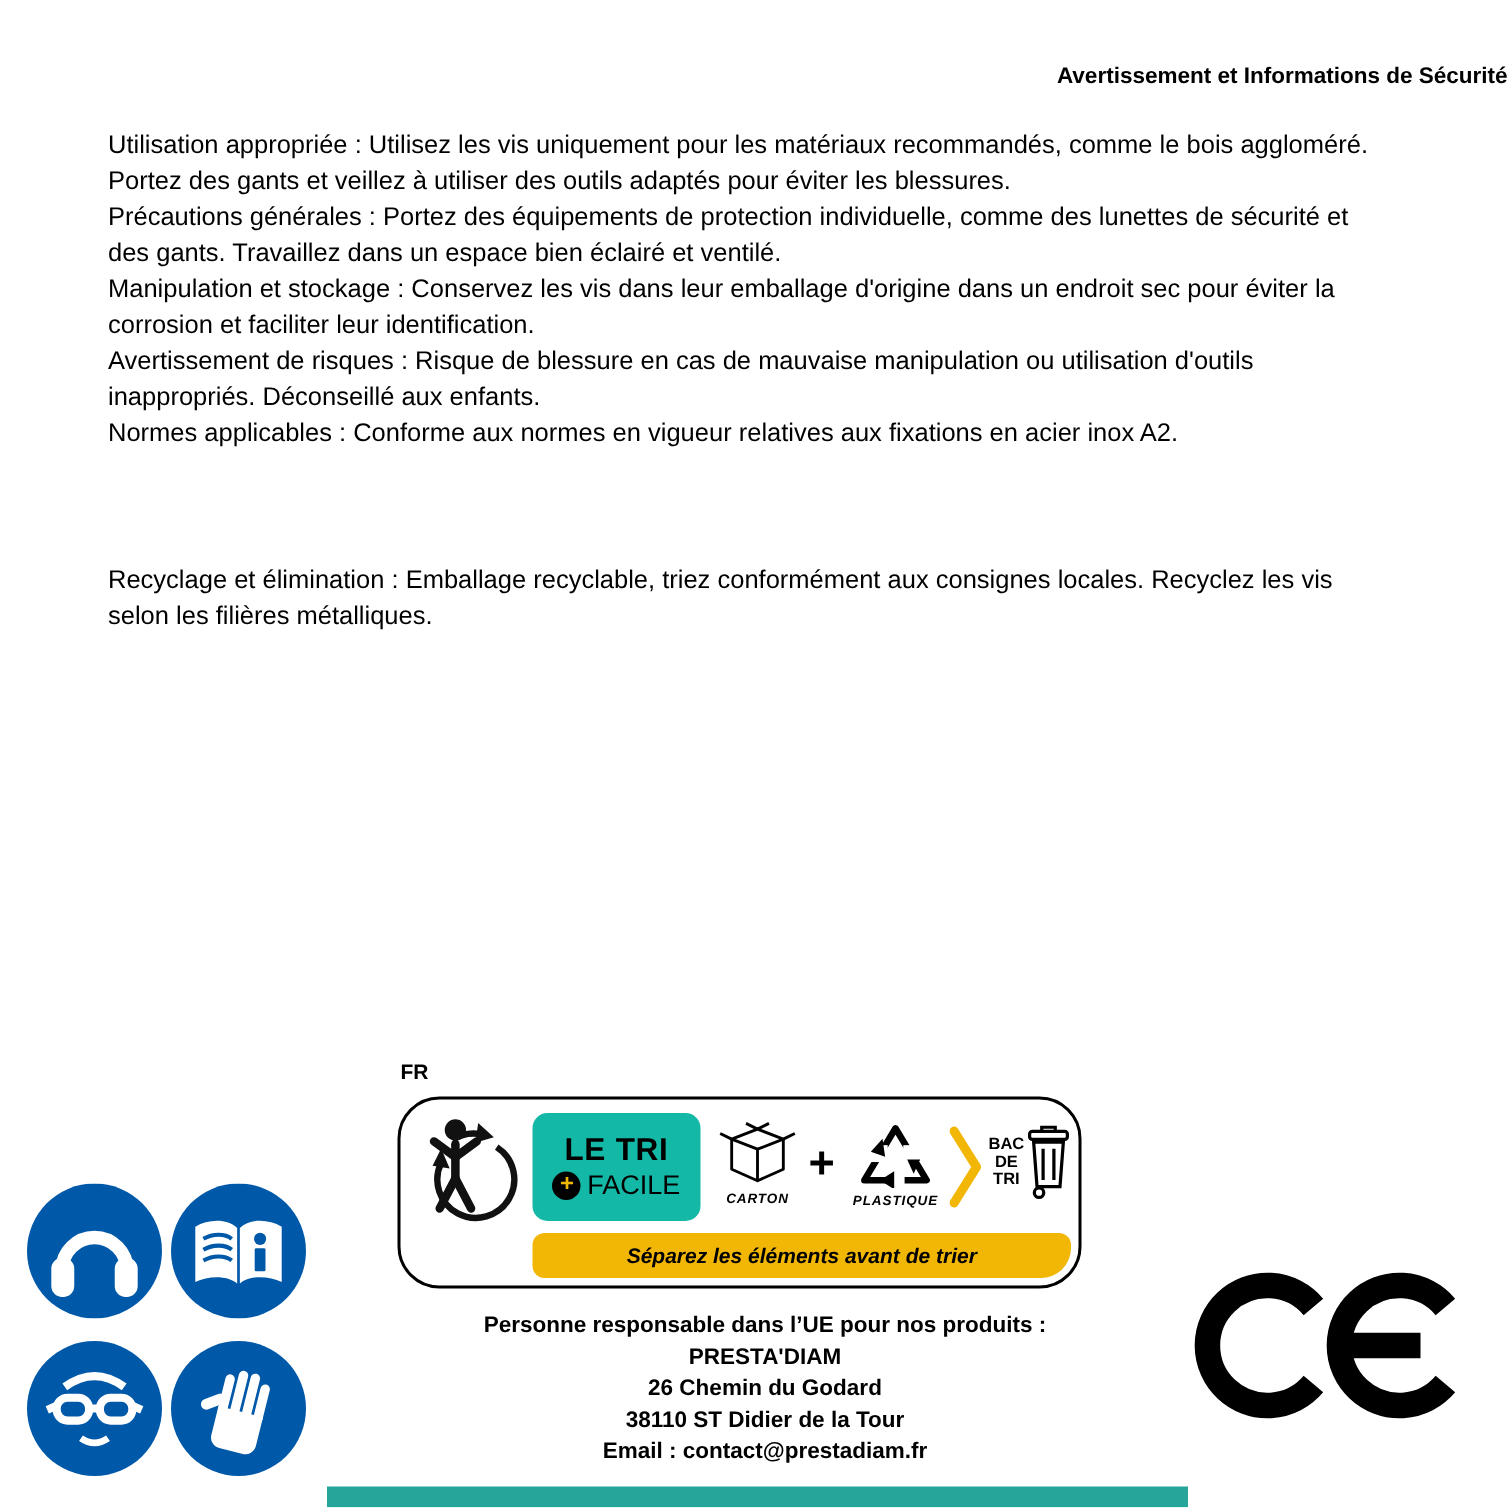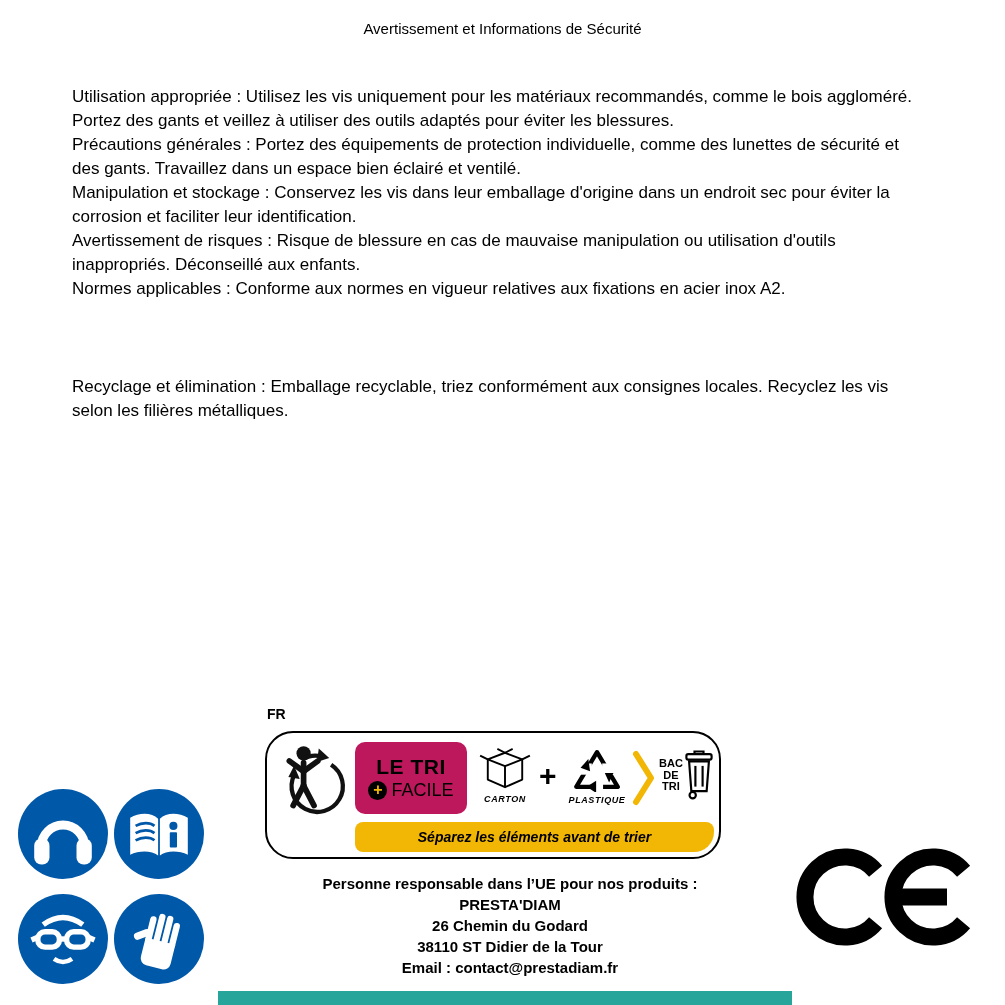--- a/index.html
+++ b/index.html
@@ -1,36 +1,36 @@
 <!DOCTYPE html>
 <html><head>
 <meta charset="utf-8">
 <style>
   html,body{margin:0;padding:0;background:#fff;}
   .page{position:relative;width:1005px;height:1005px;background:#ffffff;overflow:hidden;
         font-family:"Liberation Sans",sans-serif;color:#000;}
 
-  .title{position:absolute;top:20px;left:0;width:100%;text-align:center;
-         font-size:15px;font-weight:normal;}
+  .title{position:absolute;top:42px;left:0;width:100%;text-align:right;
+         font-size:15px;font-weight:bold;}
 
   .body-text{position:absolute;left:72px;top:85px;width:852px;font-size:17px;line-height:24px;}
   .para{margin:0;}
   .para-gap{margin-top:74px;}
 
   
   .icon-grid{position:absolute;left:18px;top:789px;display:grid;
              grid-template-columns:90px 90px;grid-auto-rows:90px;column-gap:6px;row-gap:15px;}
   .icon-grid svg{width:90px;height:90px;display:block;}
 
   
   .fr{position:absolute;left:267px;top:706px;font-size:14px;font-weight:bold;}
   .tri-label{position:absolute;left:265px;top:731px;width:452px;height:124px;
              border:2px solid #000;border-radius:28px;background:#fff;}
   .triman{position:absolute;left:10px;top:8px;width:76px;height:86px;}
-  .letri{position:absolute;left:88px;top:9px;width:112px;height:72px;background:#be185d;
+  .letri{position:absolute;left:88px;top:9px;width:112px;height:72px;background:#14b8a6;
          border-radius:10px;display:flex;flex-direction:column;align-items:center;
          justify-content:center;gap:1px;}
   .letri-l1{font-size:21px;font-weight:bold;letter-spacing:.5px;}
   .letri-l2{display:flex;align-items:center;gap:4px;}
   .plus-disc{width:19px;height:19px;border-radius:50%;background:#000;color:#F2B705;
              font-weight:bold;font-size:16px;line-height:18px;text-align:center;}
   .letri-facile{font-size:18px;font-weight:normal;}
   .mat{position:absolute;top:14px;text-align:center;font-style:italic;}
   .mat-carton{left:206px;width:64px;}
   .mat-plast{left:296px;width:68px;}

